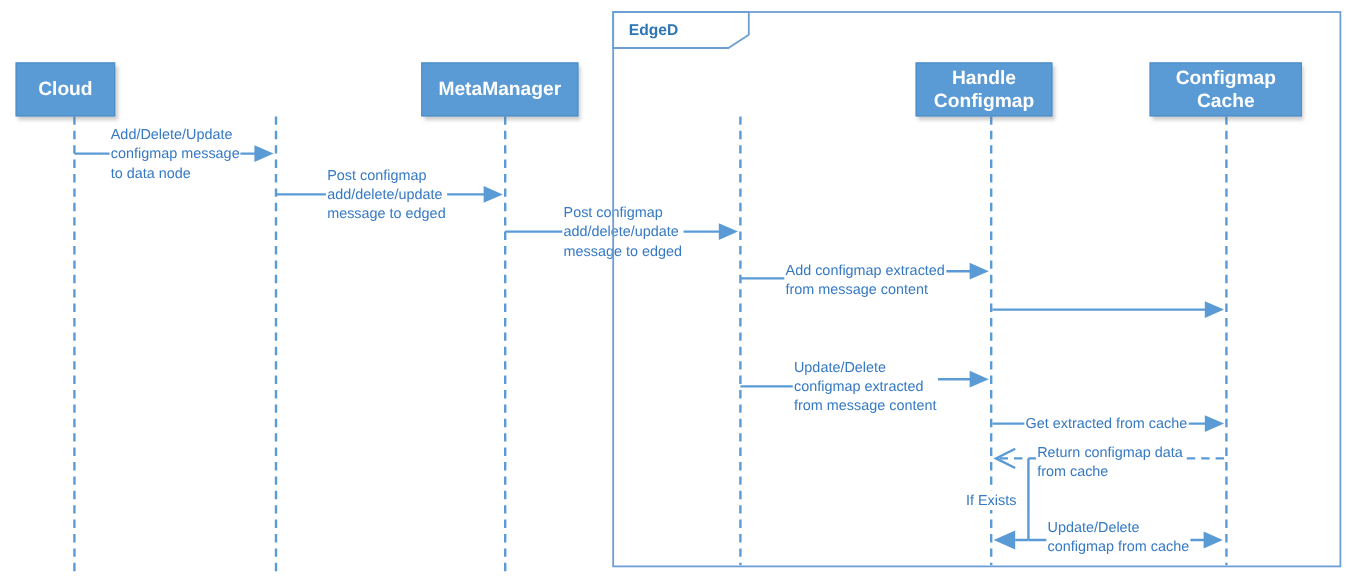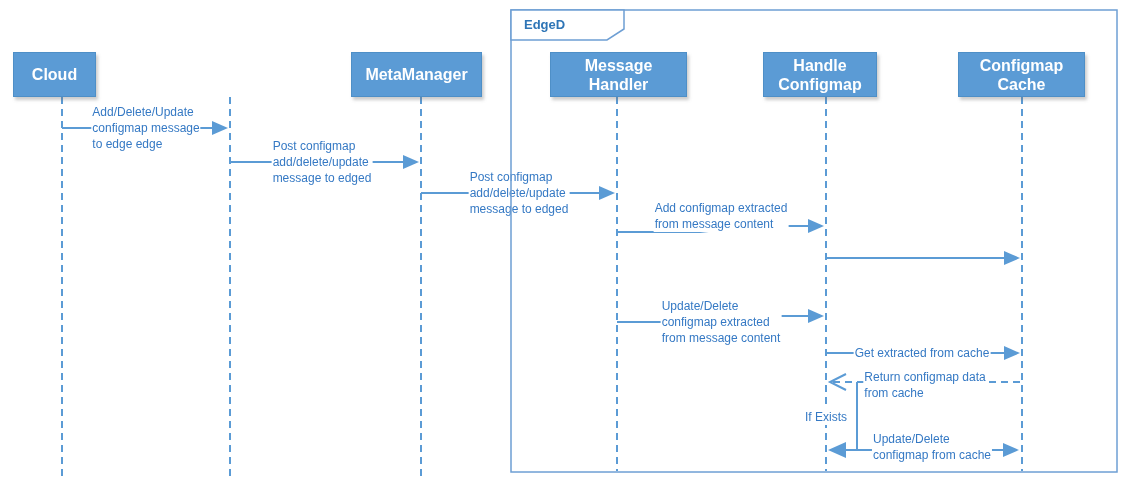--- a/index.html
+++ b/index.html
@@ -111,33 +111,33 @@
     <g>
       <line class="ln" x1="857" y1="450" x2="1004" y2="450"></line>
       <polygon class="ah" points="1019,450 1003,443 1003,457"></polygon>
     </g>
   </svg>
 
   <div id="label-layer">
     <div class="msg" style="left:146px;top:128px">
       <span class="mline">Add/Delete/Update</span>
       <span class="mline">configmap message</span>
-      <span class="mline">to edge edge</span>
+      <span class="mline">to data node</span>
     </div>
     <div class="msg" style="left:322px;top:162px">
       <span class="mline">Post configmap</span>
       <span class="mline">add/delete/update</span>
       <span class="mline">message to edged</span>
     </div>
     <div class="msg" style="left:519px;top:193px">
       <span class="mline">Post configmap</span>
       <span class="mline">add/delete/update</span>
       <span class="mline">message to edged</span>
     </div>
-    <div class="msg" style="left:721px;top:216px">
+    <div class="msg" style="left:721px;top:233px">
       <span class="mline">Add configmap extracted</span>
       <span class="mline">from message content</span>
     </div>
     <div class="msg" style="left:721px;top:322px">
       <span class="mline">Update/Delete</span>
       <span class="mline">configmap extracted</span>
       <span class="mline">from message content</span>
     </div>
     <div class="msg" style="left:922px;top:353px">
       <span class="mline">Get extracted from cache</span>
@@ -161,24 +161,20 @@
   </svg>
   <div id="frame-title">EdgeD</div>
 
   <div id="actor-layer">
     <div class="actor" style="left:13px;width:83px">
       <span>Cloud</span>
     </div>
     <div class="actor" style="left:351px;width:131px">
       <span>MetaManager</span>
     </div>
-    <div class="actor" style="left:550px;width:137px">
-      <span>Message</span>
-      <span>Handler</span>
-    </div>
     <div class="actor" style="left:763px;width:114px">
       <span>Handle</span>
       <span>Configmap</span>
     </div>
     <div class="actor" style="left:958px;width:127px">
       <span>Configmap</span>
       <span>Cache</span>
     </div>
   </div>
 

